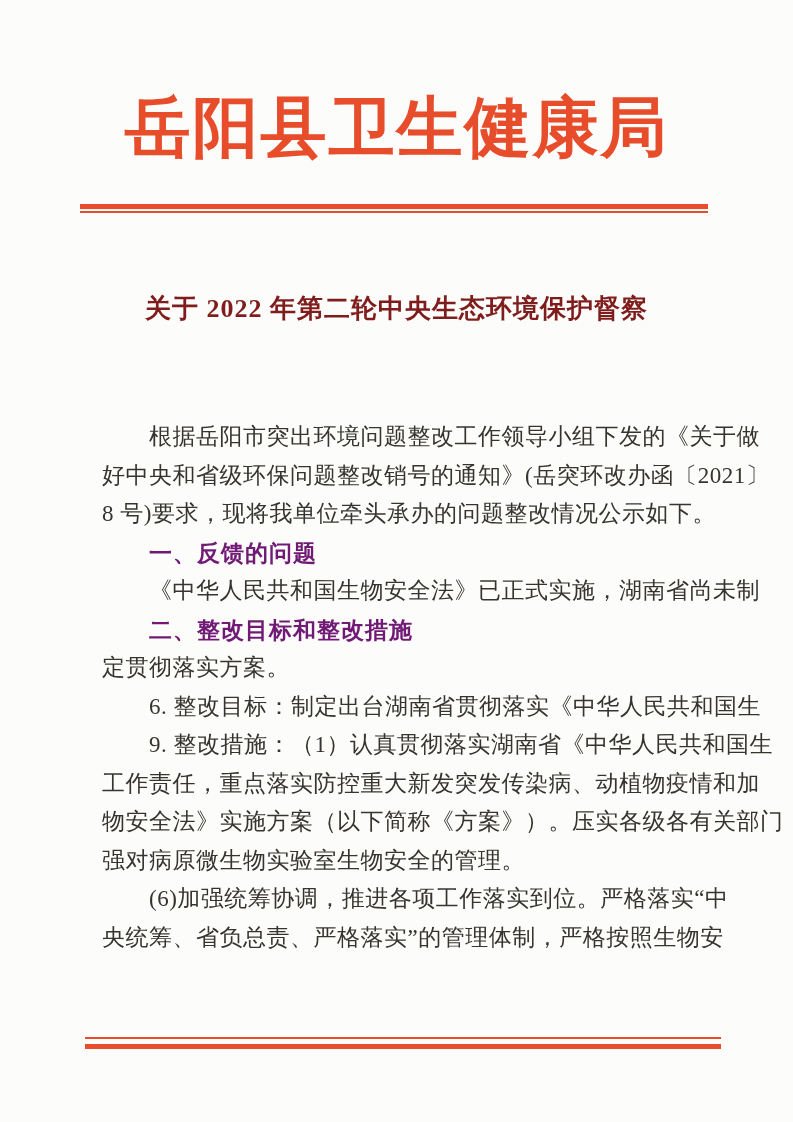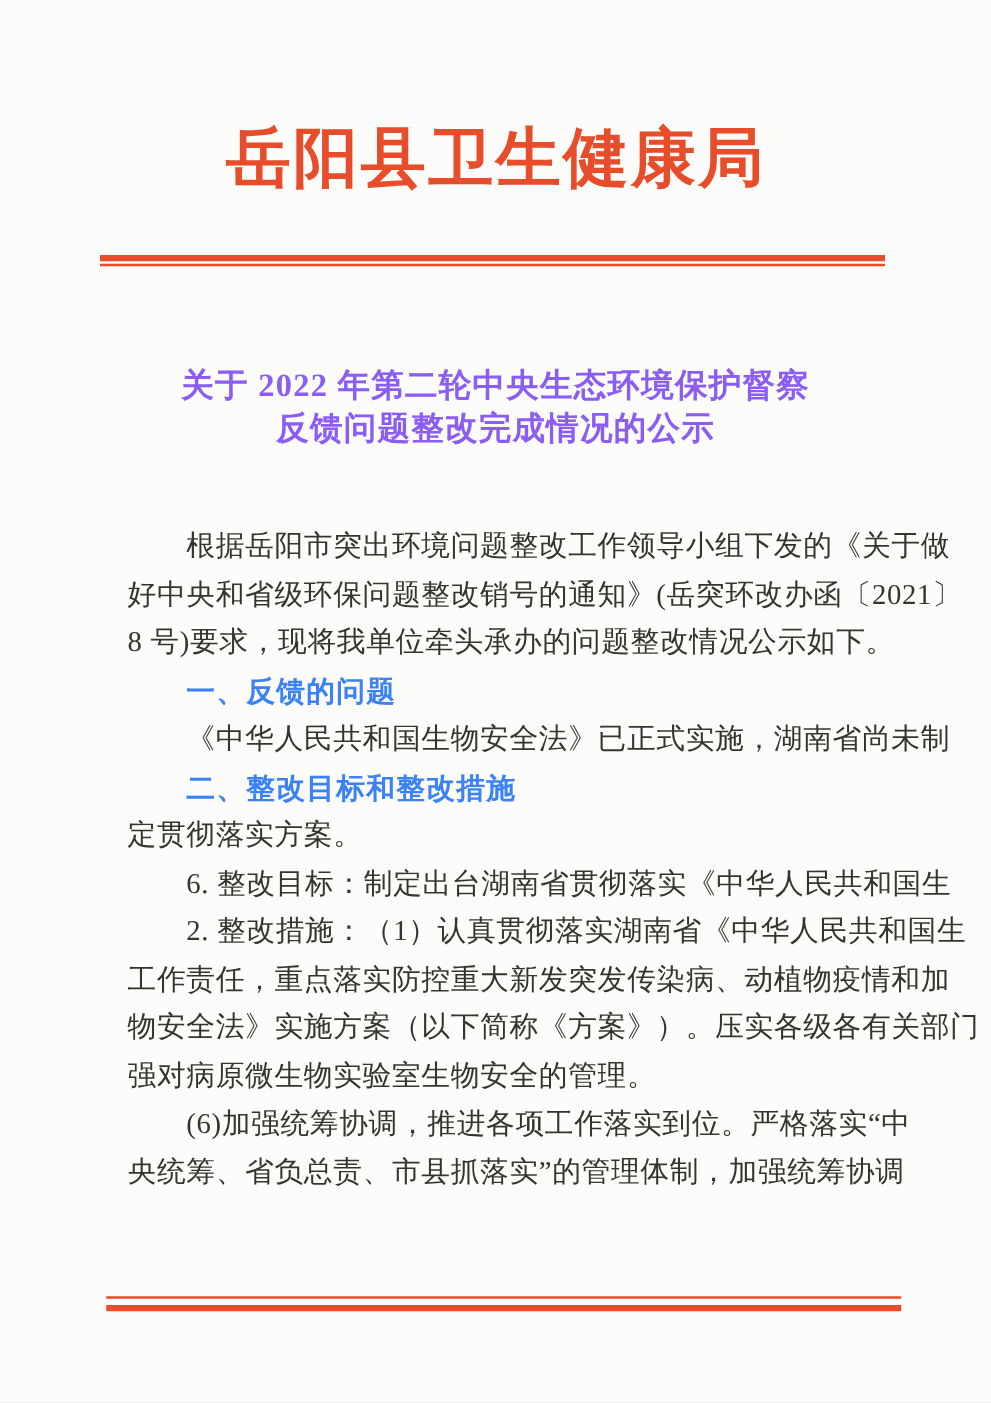--- a/index.html
+++ b/index.html
@@ -17,21 +17,21 @@
   }
   
   .org-name {
     position: absolute;
     top: 78px;
     left: 0;
     right: 0;
     height: 100px;
     line-height: 100px;
     text-align: center;
-    font-size: 52px;
+    font-size: 66px;
     font-weight: bold;
     color: #e74c2b;
     letter-spacing: 2px;
     white-space: nowrap;
   }
   
   .divider-top {
     position: absolute;
     left: 80px;
     top: 204px;
@@ -43,21 +43,21 @@
   
   .doc-title {
     position: absolute;
     top: 292px;
     left: 0;
     right: 0;
     text-align: center;
     font-size: 26px;
     line-height: 34px;
     font-weight: bold;
-    color: #8b5cf6;
+    color: #7f1d1d;
     letter-spacing: 1px;
   }
   
   .body-text {
     position: absolute;
     left: 102px;
     top: 418px;
     width: 606px;
     font-size: 23px;
     color: #37342f;
@@ -67,21 +67,21 @@
     line-height: 38.5px;
     white-space: nowrap;
     letter-spacing: 0.5px;
   }
   .line.indent {
     text-indent: 47px;
   }
   .line.hei {
     font-family: "Liberation Sans", sans-serif;
     font-weight: bold;
-    color: #3b82f6;
+    color: #701a75;
     letter-spacing: 1px;
   }
   
   .divider-bottom {
     position: absolute;
     left: 85px;
     top: 1037px;
     width: 636px;
     height: 5px;               
     border-top: 2px solid #e74c2b;
@@ -92,35 +92,34 @@
 <body>
 
 <div class="page">
 
   <div class="org-name">岳阳县卫生健康局</div>
 
   <div class="divider-top"></div>
 
   <div class="doc-title">
     <div>关于 2022 年第二轮中央生态环境保护督察</div>
-    <div>反馈问题整改完成情况的公示</div>
   </div>
 
   <div class="body-text" id="body-lines">
       <div class="line indent">根据岳阳市突出环境问题整改工作领导小组下发的《关于做</div>
       <div class="line">好中央和省级环保问题整改销号的通知》(岳突环改办函〔2021〕</div>
       <div class="line">8 号)要求，现将我单位牵头承办的问题整改情况公示如下。</div>
       <div class="line indent hei">一、反馈的问题</div>
       <div class="line indent">《中华人民共和国生物安全法》已正式实施，湖南省尚未制</div>
       <div class="line indent hei">二、整改目标和整改措施</div>
       <div class="line">定贯彻落实方案。</div>
       <div class="line indent">6. 整改目标：制定出台湖南省贯彻落实《中华人民共和国生</div>
-      <div class="line indent">2. 整改措施：（1）认真贯彻落实湖南省《中华人民共和国生</div>
+      <div class="line indent">9. 整改措施：（1）认真贯彻落实湖南省《中华人民共和国生</div>
       <div class="line">工作责任，重点落实防控重大新发突发传染病、动植物疫情和加</div>
       <div class="line">物安全法》实施方案（以下简称《方案》）。压实各级各有关部门</div>
       <div class="line">强对病原微生物实验室生物安全的管理。</div>
       <div class="line indent">(6)加强统筹协调，推进各项工作落实到位。严格落实“中</div>
-      <div class="line">央统筹、省负总责、市县抓落实”的管理体制，加强统筹协调</div>
+      <div class="line">央统筹、省负总责、严格落实”的管理体制，严格按照生物安</div>
     </div>
 
   <div class="divider-bottom"></div>
 
 </div>
 
 </body></html>

